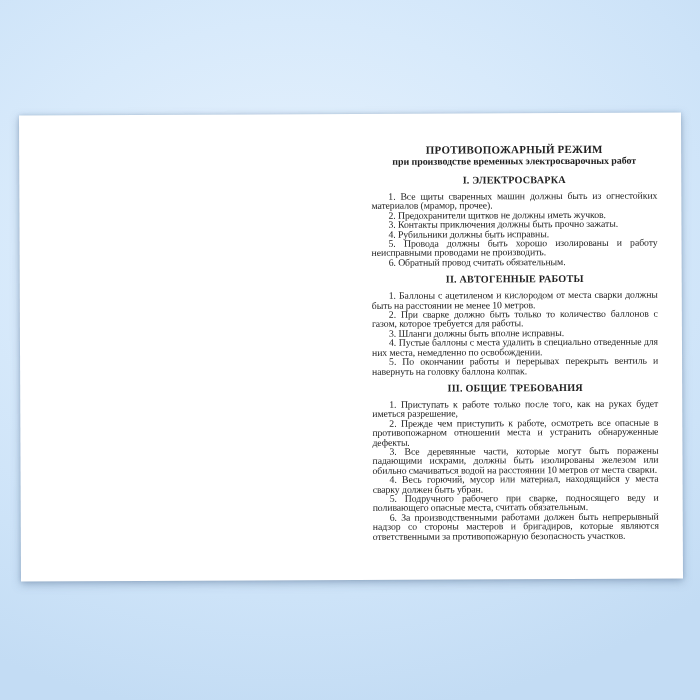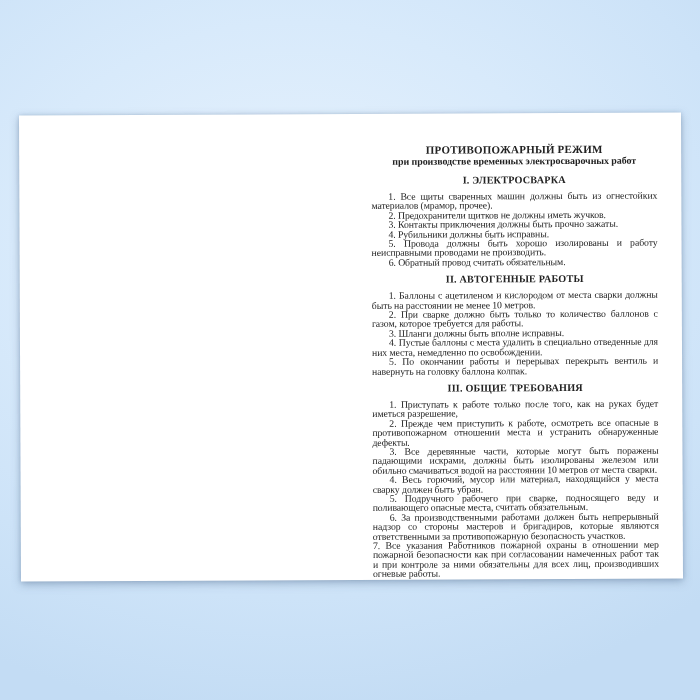--- a/index.html
+++ b/index.html
@@ -103,18 +103,17 @@
       </section>
 
       <section>
         <div class="sec-heading">III. ОБЩИЕ ТРЕБОВАНИЯ</div>
         <p>1. Приступать к работе только после того, как на руках будет иметься разрешение,</p>
         <p>2. Прежде чем приступить к работе, осмотреть все опасные в противопожарном отношении места и устранить обнаруженные дефекты.</p>
         <p>3. Все деревянные части, которые могут быть поражены падающими искрами, должны быть изолированы железом или обильно смачиваться водой на расстоянии 10 метров от места сварки.</p>
         <p>4. Весь горючий, мусор или материал, находящийся у места сварку должен быть убран.</p>
         <p>5. Подручного рабочего при сварке, подносящего веду и поливающего опасные места, считать обязательным.</p>
         <p>6. За производственными работами должен быть непрерывный надзор со стороны мастеров и бригадиров, которые являются ответственными за противопожарную безопасность участков.</p>
-        <p class="no-indent">7. Все указания Работников пожарной охраны в отношении мер пожарной безопасности как при согласовании намеченных работ так и при контроле за ними обязательны для всех лиц, производивших огневые работы.</p>
       </section>
 
     </div>
   </div>
 </div>
 
 </body></html>

